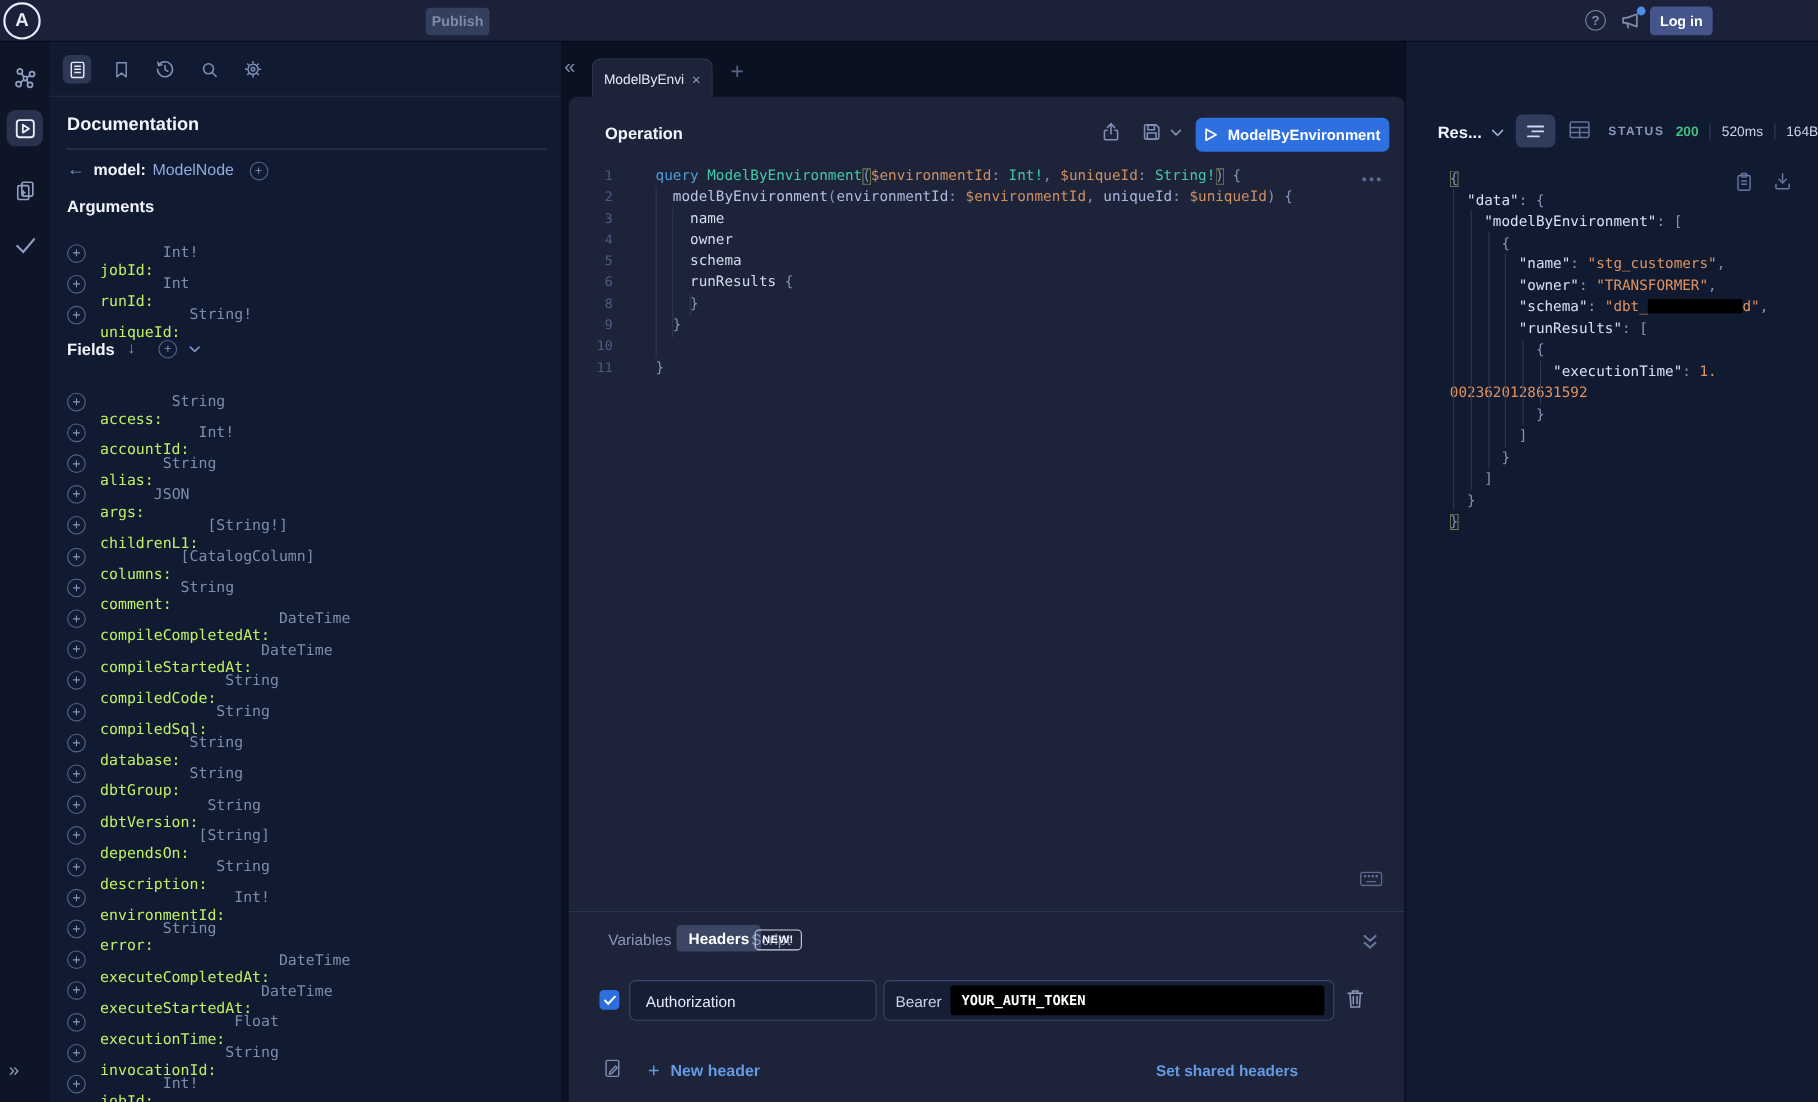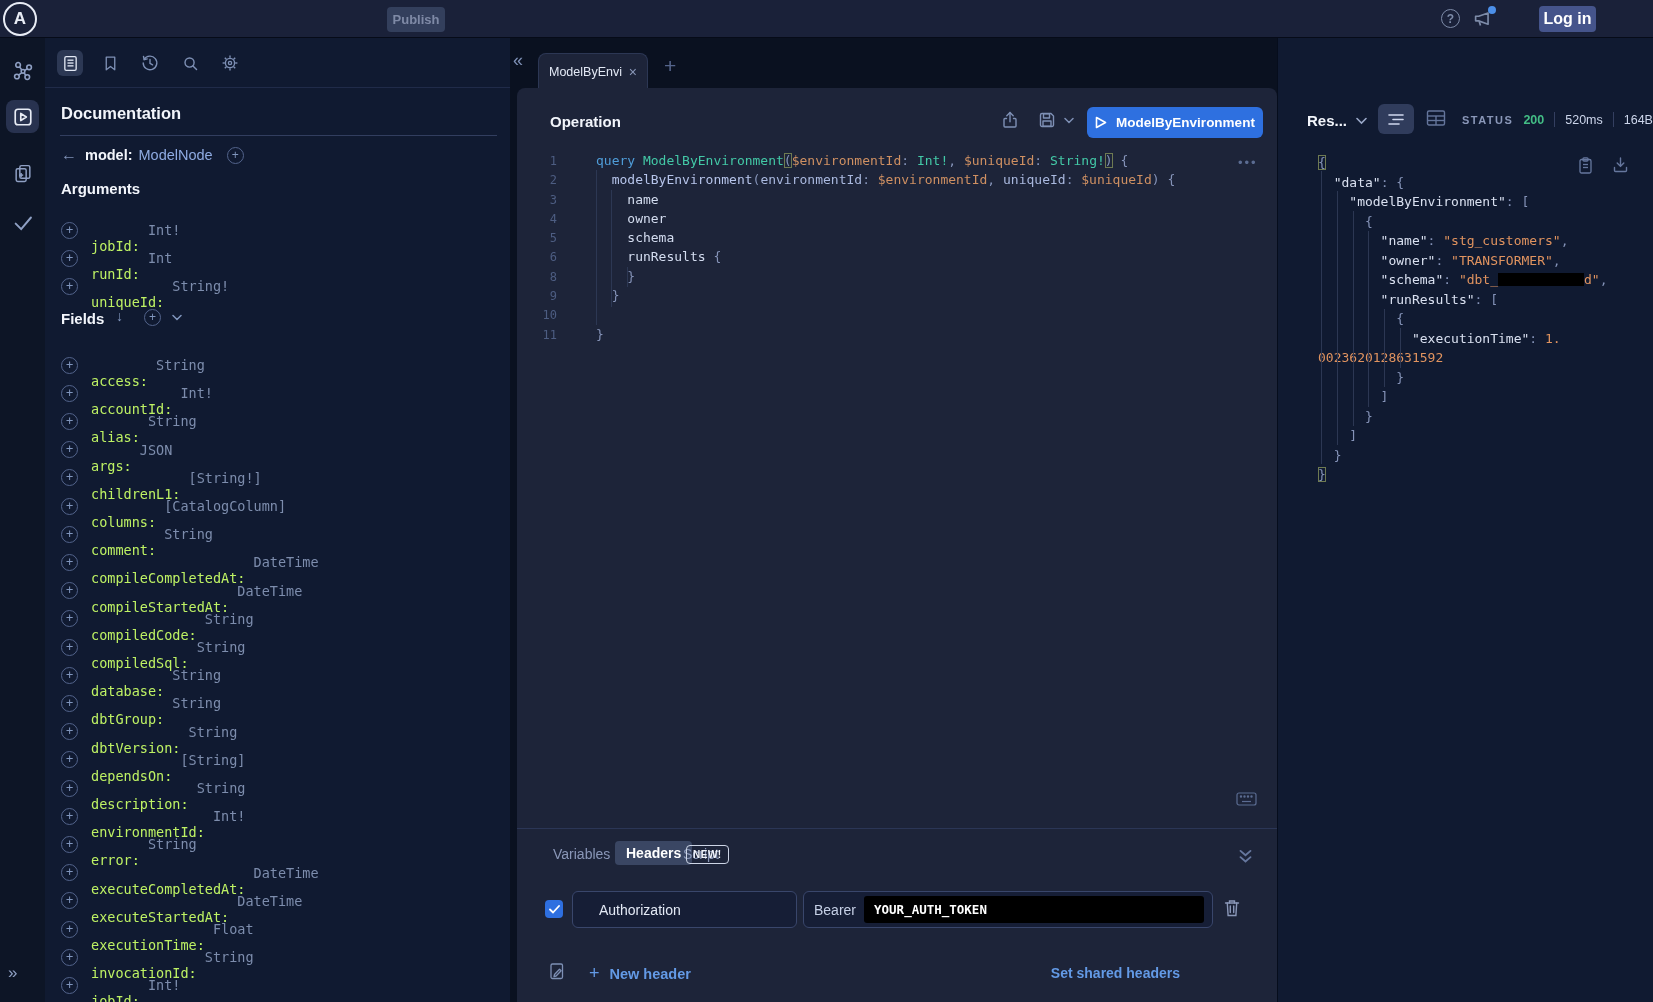--- a/index.html
+++ b/index.html
@@ -13,21 +13,21 @@
   .logo { position:absolute; left:3px; top:2px; width:34px; height:34px; border:2px solid #e8ecf5; border-radius:50%; display:flex; align-items:center; justify-content:center; font-weight:bold; font-size:17px; color:#e8ecf5; }
   .urlgroup { position:absolute; left:57px; top:6px; height:26px; width:318px; border:1px solid #46537a; border-radius:4px; background:#141c36; display:flex; align-items:center; overflow:hidden; }
   .sandbox-chip { height:100%; display:flex; align-items:center; padding:0 12px; border-right:1px solid #46537a; font-size:11px; font-weight:bold; letter-spacing:1px; color:#eef2fa; }
   .gdot { width:8px; height:8px; border-radius:50%; background:#27c277; margin:0 8px 0 10px; flex:none; }
   .urltext { font-size:13.5px; color:#e3e9f5; white-space:nowrap; overflow:hidden; width:197px; flex:none; }
   .url-gear { color:#93a1c0; margin-left:2px; flex:none; }
   .publish-btn { position:absolute; left:387px; top:7px; width:58px; height:25px; background:#333f5c; color:#7f8aa6; font-weight:bold; font-size:13px; border-radius:4px; display:flex; align-items:center; justify-content:center; }
   .help-circle { position:absolute; left:1441px; top:9px; width:19px; height:19px; border:1.5px solid #7d8ba8; border-radius:50%; color:#7d8ba8; font-size:12px; font-weight:bold; display:flex; align-items:center; justify-content:center; }
   .mega { position:absolute; left:1471px; top:8px; color:#7d8ba8; }
   .mega-dot { position:absolute; left:1488px; top:6px; width:8px; height:8px; border-radius:50%; background:#4c8fe8; }
-  .login-btn { position:absolute; left:1500px; top:6px; width:57px; height:26px; background:#45548b; border-radius:4px; color:#fff; font-size:16px; font-weight:bold; display:flex; align-items:center; justify-content:center;margin-left:39px; }
+  .login-btn { position:absolute; left:1500px; top:6px; width:57px; height:26px; background:#45548b; border-radius:4px; color:#fff; font-size:13px; font-weight:bold; display:flex; align-items:center; justify-content:center; }
 
   
   .rail { position:absolute; left:0; top:38px; width:45px; height:964px; background:#0d1526; }
   .rail-item { position:absolute; left:6px; width:33px; height:33px; display:flex; align-items:center; justify-content:center; color:#8fa0c4; border-radius:8px; }
   .rail-item.sel { background:#28324f; color:#e8ecf5; }
   .rail-expand { position:absolute; left:8px; top:925px; font-size:17px; color:#8fa0c4; }
 
   
   .docs { position:absolute; left:45px; top:38px; width:465px; height:964px; background:#101a31; }
   .docs-toolbar { position:absolute; left:0; top:0; width:465px; height:50px; border-bottom:1px solid #202b49; }
@@ -75,21 +75,21 @@
 
   .kbd-icon { position:absolute; left:1236px; top:792px; color:#5b6c92; }
 
   
   .botcard { position:absolute; left:517px; top:828px; width:760px; height:174px; background:#1d2439; border-top:1px solid #2b3656; }
   .bt-tab { position:absolute; top:846px; font-size:14px; color:#8a97b8; }
   .bt-tab.sel { background:#3a4663; color:#fff; font-weight:bold; border-radius:4px; padding:4px 11px; top:841px; }
   .new-badge { position:absolute; left:686px; top:845px; border:1px solid #cdd5e6; border-radius:4px; color:#f0f3fa; font-size:10px; font-weight:bold; padding:3px 6px; letter-spacing:.5px; }
   .dblchev { position:absolute; left:1238px; top:849px; color:#66779e; }
   .hcheck { position:absolute; left:545px; top:900px; width:18px; height:18px; background:#2e6fe0; border-radius:4px; display:flex; align-items:center; justify-content:center; }
-  .hkey { position:absolute; left:572px; top:891px; width:225px; height:37px; background:#161e36; border:1px solid #39466b; border-radius:6px; color:#e3e9f5; font-size:14px; display:flex; align-items:center; padding-left:26px; }
+  .hkey { position:absolute; left:572px; top:891px; width:225px; height:37px; background:#161e36; border:1px solid #39466b; border-radius:6px; color:#e3e9f5; font-size:14px; display:flex; align-items:center; padding-left:14px; }
   .hval { position:absolute; left:803px; top:891px; width:410px; height:37px; background:#161e36; border:1px solid #39466b; border-radius:6px; display:flex; align-items:center; padding-left:10px; }
   .hval .bearer { font-size:14px; color:#c6d0e6; margin-right:8px; }
   .tokenbox { background:#000; border-radius:3px; height:27px; width:340px; display:flex; align-items:center; padding-left:10px; font-family:"DejaVu Sans Mono", monospace; font-size:12.5px; font-weight:bold; color:#fff; }
   .trash { position:absolute; left:1223px; top:898px; color:#8a97b8; }
   .footer-icon { position:absolute; left:548px; top:962px; color:#7e90b5; }
   .new-header { position:absolute; left:589px; top:963px; color:#639ae6; font-size:14.5px; font-weight:bold; display:flex; gap:10px; align-items:center; }
   .new-header .plus { font-size:18px; font-weight:normal; }
   .shared-headers { position:absolute; left:1050px; top:965px; width:130px; text-align:right; color:#639ae6; font-size:14px; font-weight:bold; }
 
   

